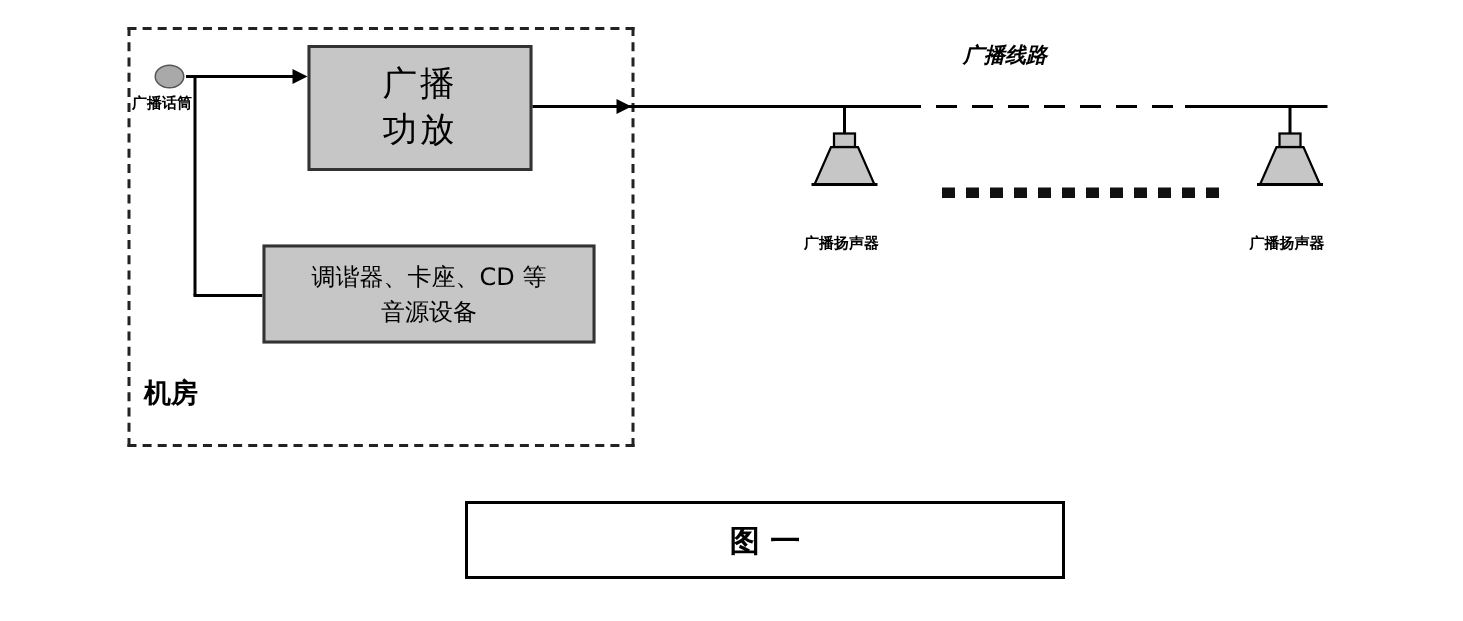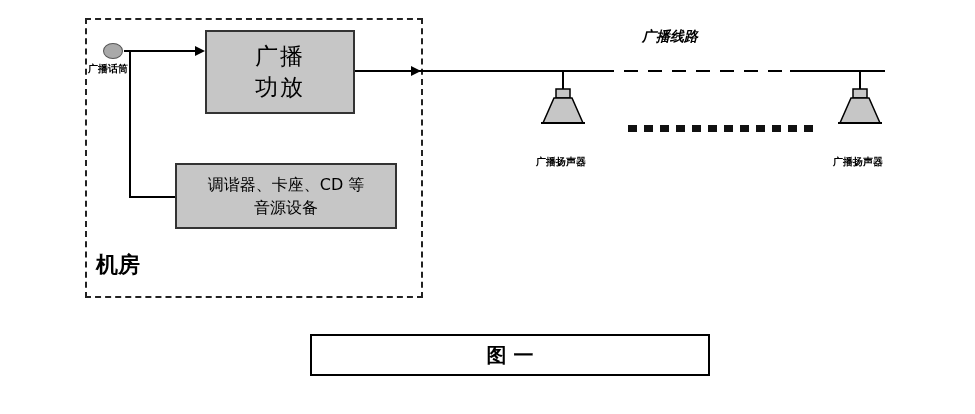--- a/index.html
+++ b/index.html
@@ -78,28 +78,28 @@
     left: 103px; top: 43px;
     width: 20px; height: 16px;
     background: #a9a9a9;
     border: 1.5px solid #555;
     border-radius: 50%;
     box-sizing: border-box;
   }
 
   .small-label { font-size: 10px; font-weight: 600; white-space: nowrap; }
   .line-label  { font-size: 14px; font-weight: 600; white-space: nowrap; font-style: italic; }
-  .room-label  { font-size: 22px; font-weight: 700; }
+  .room-label  { font-size: 18px; font-weight: 700; }
 
   .speaker-label { transform: translateX(-50%); }
 
   
   .caption-box {
     left: 310px; top: 334px;
-    width: 400px; height: 42px;
+    width: 400px; height: 52px;
     border: 2px solid #000;
     box-sizing: border-box;
     background: #fff;
     display: flex;
     align-items: center;
     justify-content: center;
     font-size: 20px;
     font-weight: 700;
     gap: 28px;
     white-space: nowrap;

